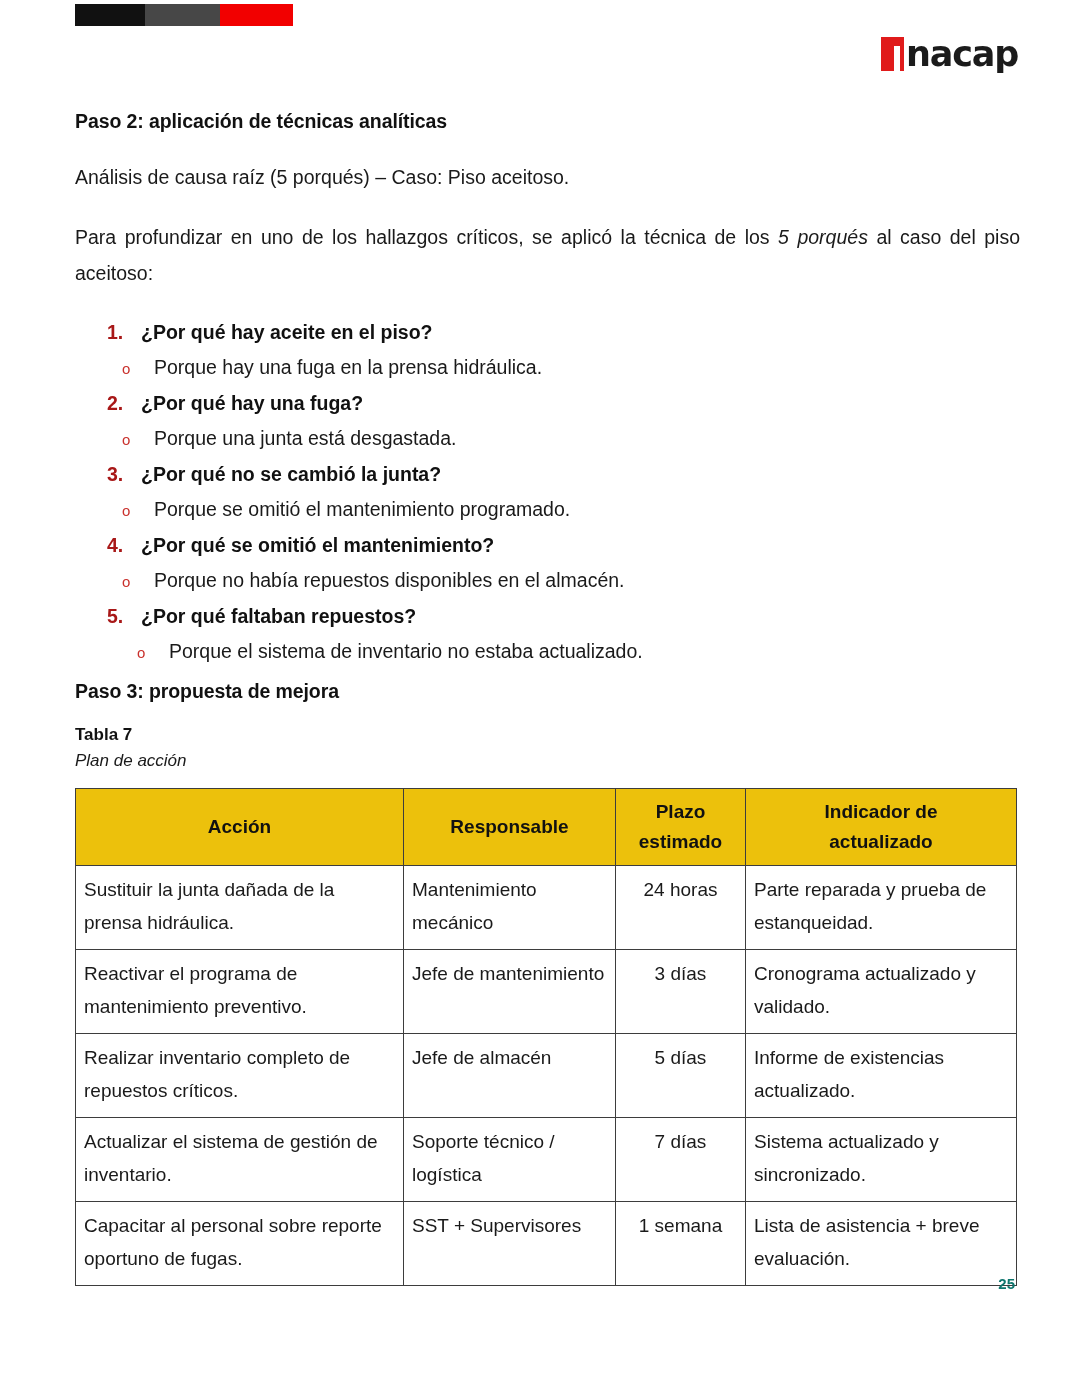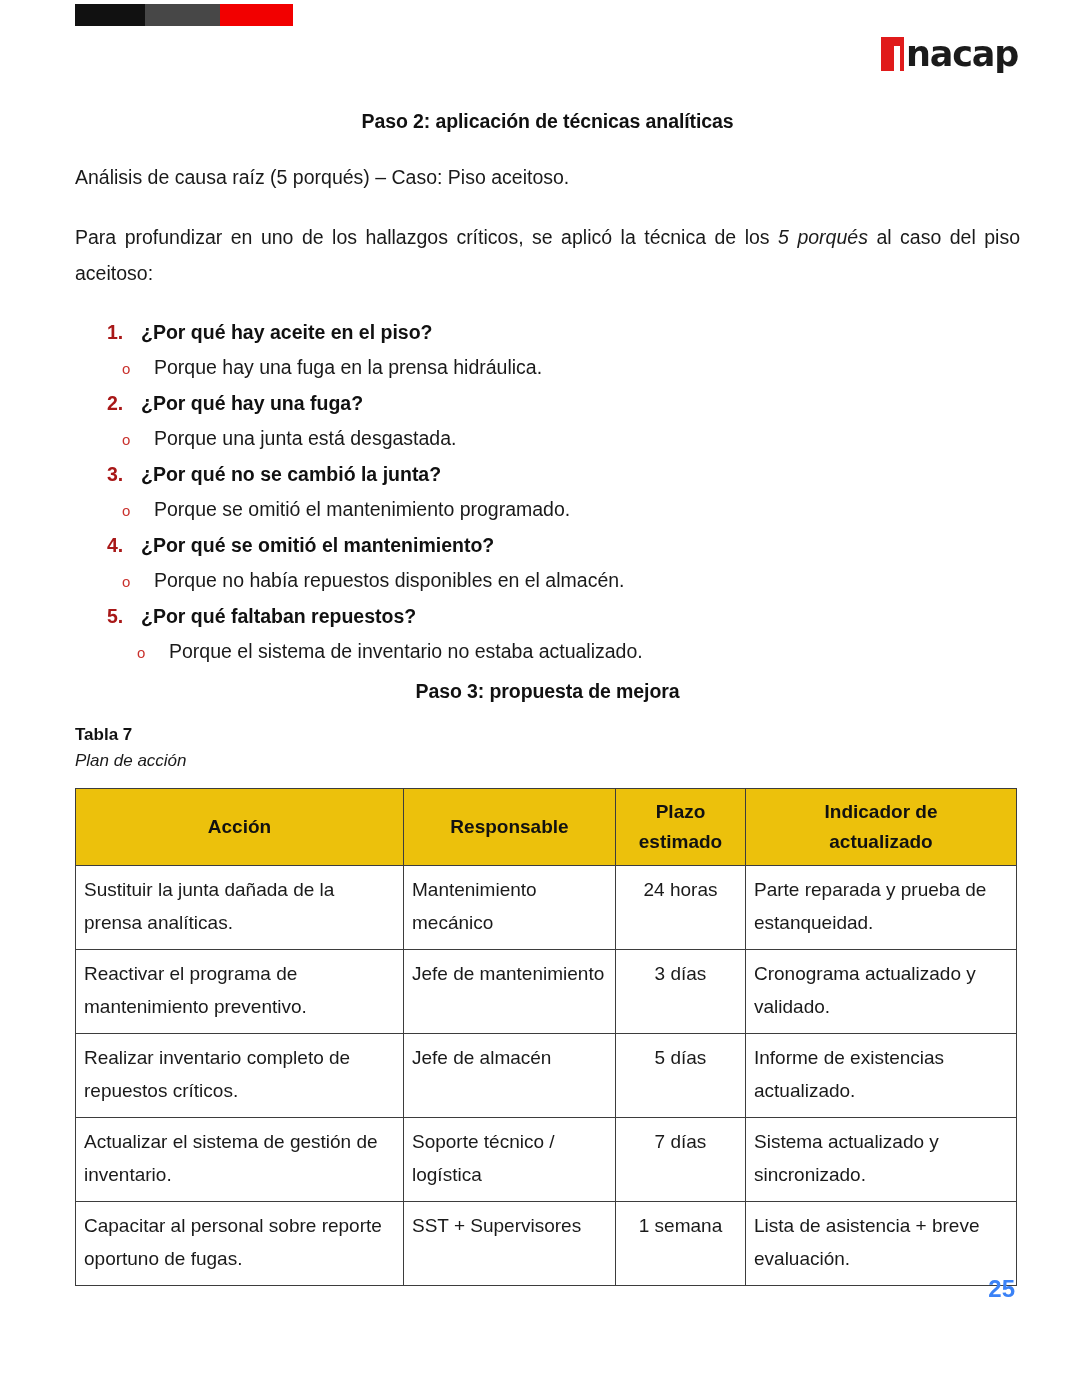--- a/index.html
+++ b/index.html
@@ -66,21 +66,20 @@
     top: 110px;
     width: 945px;
   }
 
   h2.section-heading {
     font-size: 19.5px;
     font-weight: bold;
     margin: 0 0 26px 0;
     color: #111111;
     letter-spacing: -0.1px;
-    text-align: center;
   }
   h2.section-heading.tight { margin-bottom: 19px; }
 
   p.body-text {
     font-size: 19.5px;
     line-height: 36px;
     margin: 0 0 24px 0;
     color: #1a1a1a;
   }
   p.body-text.justify { text-align: justify; }
@@ -168,23 +167,23 @@
   col.c1 { width: 328px; }
   col.c2 { width: 212px; }
   col.c3 { width: 130px; }
   col.c4 { width: 271px; }
 
   
   .page-number {
     position: absolute;
     right: 65px;
     top: 1275px;
-    font-size: 24px;
-    font-weight: bold;
-    color: #3b82f6;
+    font-size: 15px;
+    font-weight: bold;
+    color: #0f766e;
   }
 </style>
 </head>
 <body>
 
 <div class="header-bar">
   <div class="hb-black"></div>
   <div class="hb-gray"></div>
   <div class="hb-red"></div>
 </div>
@@ -271,21 +270,21 @@
     <thead>
       <tr>
         <th>Acción</th>
         <th>Responsable</th>
         <th><span>Plazo</span><br><span>estimado</span></th>
         <th><span>Indicador de</span><br><span>actualizado</span></th>
       </tr>
     </thead>
     <tbody>
       <tr>
-        <td>Sustituir la junta dañada de la prensa analíticas.</td>
+        <td>Sustituir la junta dañada de la prensa hidráulica.</td>
         <td>Mantenimiento mecánico</td>
         <td class="center">24 horas</td>
         <td>Parte reparada y prueba de estanqueidad.</td>
       </tr>
       <tr>
         <td>Reactivar el programa de mantenimiento preventivo.</td>
         <td>Jefe de mantenimiento</td>
         <td class="center">3 días</td>
         <td>Cronograma actualizado y validado.</td>
       </tr>

